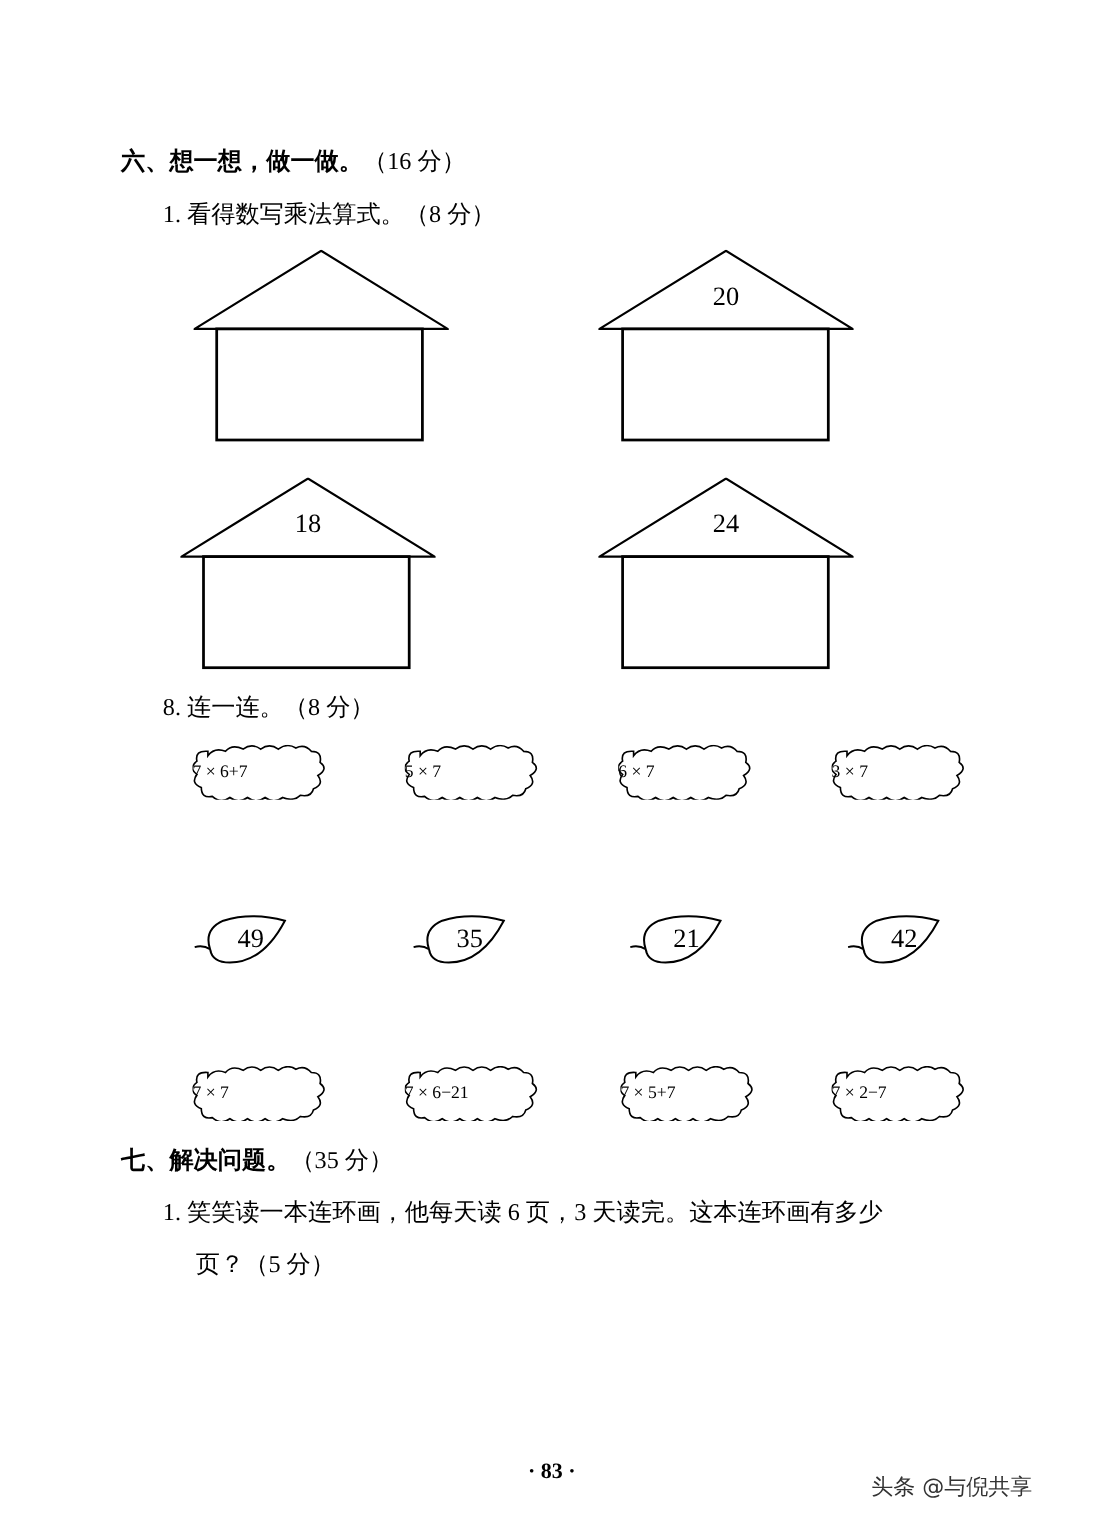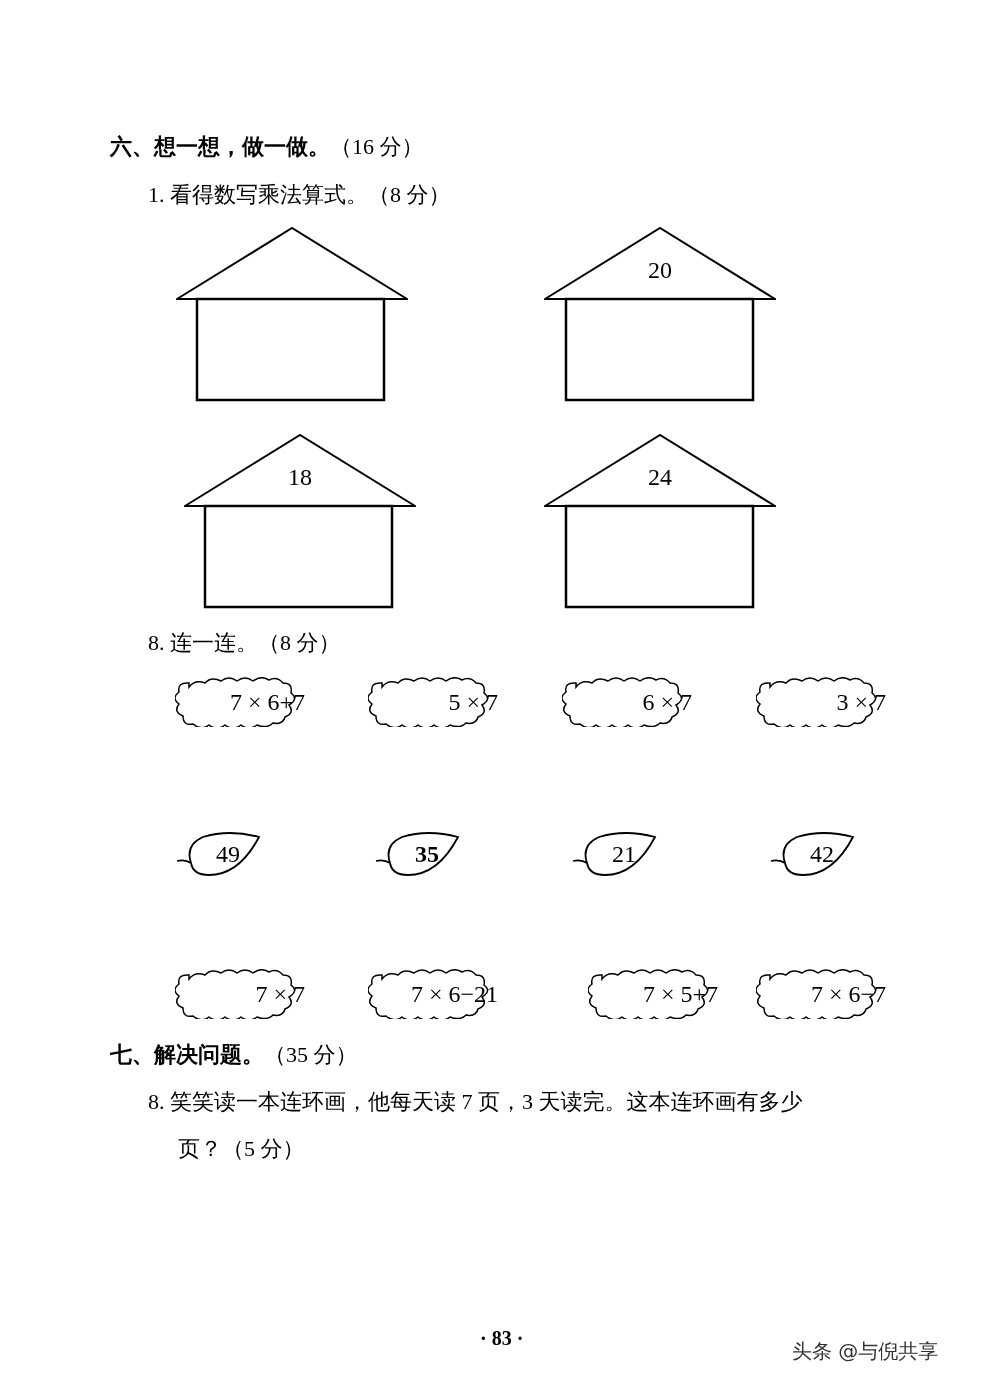--- a/index.html
+++ b/index.html
@@ -9,21 +9,21 @@
   }
   .abs { position:absolute; }
   .section-title { font-family: "DejaVu Sans", sans-serif; font-weight:bold; font-size:22px; left:110px; white-space:nowrap; }
   .section-title .pts { font-family:"Liberation Serif", serif; font-weight:normal; }
   .q { font-size:22px; white-space:nowrap; font-family:"Liberation Serif","DejaVu Serif",serif; }
   .house { position:absolute; width:232px; height:182px; }
   .house svg { position:absolute; left:0; top:0; }
   .house .num { position:absolute; left:0; width:232px; top:30px; text-align:center; font-size:24px; font-family:"Liberation Serif", serif; }
   .cloud { position:absolute; width:130px; height:50px; }
   .cloud svg { position:absolute; left:0; top:0; }
-  .cloud .expr { position:absolute; left:0; top:0; width:130px; height:50px; line-height:50px; text-align:right; font-size:24px; font-family:"Liberation Serif", serif; white-space:nowrap; }
+  .cloud .expr { position:absolute; left:0; top:0; width:130px; height:50px; line-height:50px; text-align:left; font-size:16px; font-family:"Liberation Serif", serif; white-space:nowrap; }
   .leaf { position:absolute; width:110px; height:50px; }
   .leaf svg { position:absolute; left:0; top:0; }
   .leaf .val { position:absolute; left:24px; width:56px; top:0; height:50px; line-height:50px; text-align:center; font-size:24px; font-family:"Liberation Serif", serif; }
   .page-num { font-family:Liberation Serif, serif; font-size:20px; font-weight:bold; }
   .watermark { font-family:"DejaVu Sans", sans-serif; font-size:20px; color:#333; }
 </style>
 </head>
 <body>
 
 <div class="abs section-title" style="top:132px;">
@@ -38,21 +38,21 @@
     <rect x="21" y="72" width="187" height="101" fill="none" stroke="#000" stroke-width="2.5"></rect>
   </svg>
 </div>
 <div class="house" style="left:544px; top:227px;">
   <svg width="232" height="176">
     <polygon points="1,72 116,1 231,72" fill="none" stroke="#000" stroke-width="2"></polygon>
     <rect x="22" y="72" width="187" height="101" fill="none" stroke="#000" stroke-width="2.5"></rect>
   </svg>
   <div class="num">20</div>
 </div>
-<div class="house" style="left:184px; top:434px;">
+<div class="house" style="left:164px; top:434px;">
   <svg width="232" height="176">
     <polygon points="1,72 116,1 231,72" fill="none" stroke="#000" stroke-width="2"></polygon>
     <rect x="21" y="72" width="187" height="101" fill="none" stroke="#000" stroke-width="2.5"></rect>
   </svg>
   <div class="num">18</div>
 </div>
 <div class="house" style="left:544px; top:434px;">
   <svg width="232" height="176">
     <polygon points="1,72 116,1 231,72" fill="none" stroke="#000" stroke-width="2"></polygon>
     <rect x="22" y="72" width="187" height="101" fill="none" stroke="#000" stroke-width="2.5"></rect>
@@ -86,21 +86,21 @@
     </svg>
   <div class="expr">3 × 7</div>
 </div>
 
 <div class="leaf" style="left:176px; top:829px;">
   <svg width="110" height="50">
     <path d="M1,32 q8,-2 14,2 q-6,-18 12,-26 q26,-8 56,0 q-20,38 -50,38 q-16,0 -18,-12" fill="none" stroke="#000" stroke-width="1.8"></path>
   </svg>
   <div class="val">49</div>
 </div>
-<div class="leaf" style="left:375px; top:829px;font-weight:bold;">
+<div class="leaf" style="left:375px; top:829px;">
   <svg width="110" height="50">
     <path d="M1,32 q8,-2 14,2 q-6,-18 12,-26 q26,-8 56,0 q-20,38 -50,38 q-16,0 -18,-12" fill="none" stroke="#000" stroke-width="1.8"></path>
   </svg>
   <div class="val">35</div>
 </div>
 <div class="leaf" style="left:572px; top:829px;">
   <svg width="110" height="50">
     <path d="M1,32 q8,-2 14,2 q-6,-18 12,-26 q26,-8 56,0 q-20,38 -50,38 q-16,0 -18,-12" fill="none" stroke="#000" stroke-width="1.8"></path>
   </svg>
   <div class="val">21</div>
@@ -117,34 +117,34 @@
       <path d="M14,10 q6,-8 16,-4 q6,-7 16,-2 q8,-6 16,0 q8,-6 16,0 q8,-6 16,-1 q8,-4 14,3 q10,0 8,10 q8,6 -2,12 q6,8 -4,12 q-2,8 -12,6 q-6,6 -16,2 q-8,6 -16,0 q-8,6 -16,0 q-8,6 -16,0 q-8,6 -16,-1 q-10,2 -10,-8 q-10,-4 -4,-12 q-8,-6 0,-12 q-2,-10 10,-9 z" fill="none" stroke="#000" stroke-width="1.5"></path>
     </svg>
   <div class="expr">7 × 7</div>
 </div>
 <div class="cloud" style="left:368px; top:969px;">
   <svg width="130" height="50">
       <path d="M14,10 q6,-8 16,-4 q6,-7 16,-2 q8,-6 16,0 q8,-6 16,0 q8,-6 16,-1 q8,-4 14,3 q10,0 8,10 q8,6 -2,12 q6,8 -4,12 q-2,8 -12,6 q-6,6 -16,2 q-8,6 -16,0 q-8,6 -16,0 q-8,6 -16,0 q-8,6 -16,-1 q-10,2 -10,-8 q-10,-4 -4,-12 q-8,-6 0,-12 q-2,-10 10,-9 z" fill="none" stroke="#000" stroke-width="1.5"></path>
     </svg>
   <div class="expr">7 × 6−21</div>
 </div>
-<div class="cloud" style="left:588px; top:969px;text-decoration:underline;">
+<div class="cloud" style="left:564px; top:969px;text-decoration:underline;">
   <svg width="130" height="50">
       <path d="M14,10 q6,-8 16,-4 q6,-7 16,-2 q8,-6 16,0 q8,-6 16,0 q8,-6 16,-1 q8,-4 14,3 q10,0 8,10 q8,6 -2,12 q6,8 -4,12 q-2,8 -12,6 q-6,6 -16,2 q-8,6 -16,0 q-8,6 -16,0 q-8,6 -16,0 q-8,6 -16,-1 q-10,2 -10,-8 q-10,-4 -4,-12 q-8,-6 0,-12 q-2,-10 10,-9 z" fill="none" stroke="#000" stroke-width="1.5"></path>
     </svg>
   <div class="expr">7 × 5+7</div>
 </div>
 <div class="cloud" style="left:756px; top:969px;">
   <svg width="130" height="50">
       <path d="M14,10 q6,-8 16,-4 q6,-7 16,-2 q8,-6 16,0 q8,-6 16,0 q8,-6 16,-1 q8,-4 14,3 q10,0 8,10 q8,6 -2,12 q6,8 -4,12 q-2,8 -12,6 q-6,6 -16,2 q-8,6 -16,0 q-8,6 -16,0 q-8,6 -16,0 q-8,6 -16,-1 q-10,2 -10,-8 q-10,-4 -4,-12 q-8,-6 0,-12 q-2,-10 10,-9 z" fill="none" stroke="#000" stroke-width="1.5"></path>
     </svg>
-  <div class="expr">7 × 6−7</div>
+  <div class="expr">7 × 2−7</div>
 </div>
 
 <div class="abs section-title" style="top:1040px;">
   <span>七、解决问题。</span><span class="pts">（35 分）</span>
 </div>
 
-<div class="abs q" style="left:148px; top:1087px;">8. 笑笑读一本连环画，他每天读 7 页，3 天读完。这本连环画有多少</div>
+<div class="abs q" style="left:148px; top:1087px;">1. 笑笑读一本连环画，他每天读 6 页，3 天读完。这本连环画有多少</div>
 <div class="abs q" style="left:178px; top:1134px;">页？（5 分）</div>
 
 <div class="abs page-num" style="left:480px; top:1327px;">· 83 ·</div>
 <div class="abs watermark" style="left:792px; top:1338px;">头条 @与倪共享</div>
 
 </body></html>

